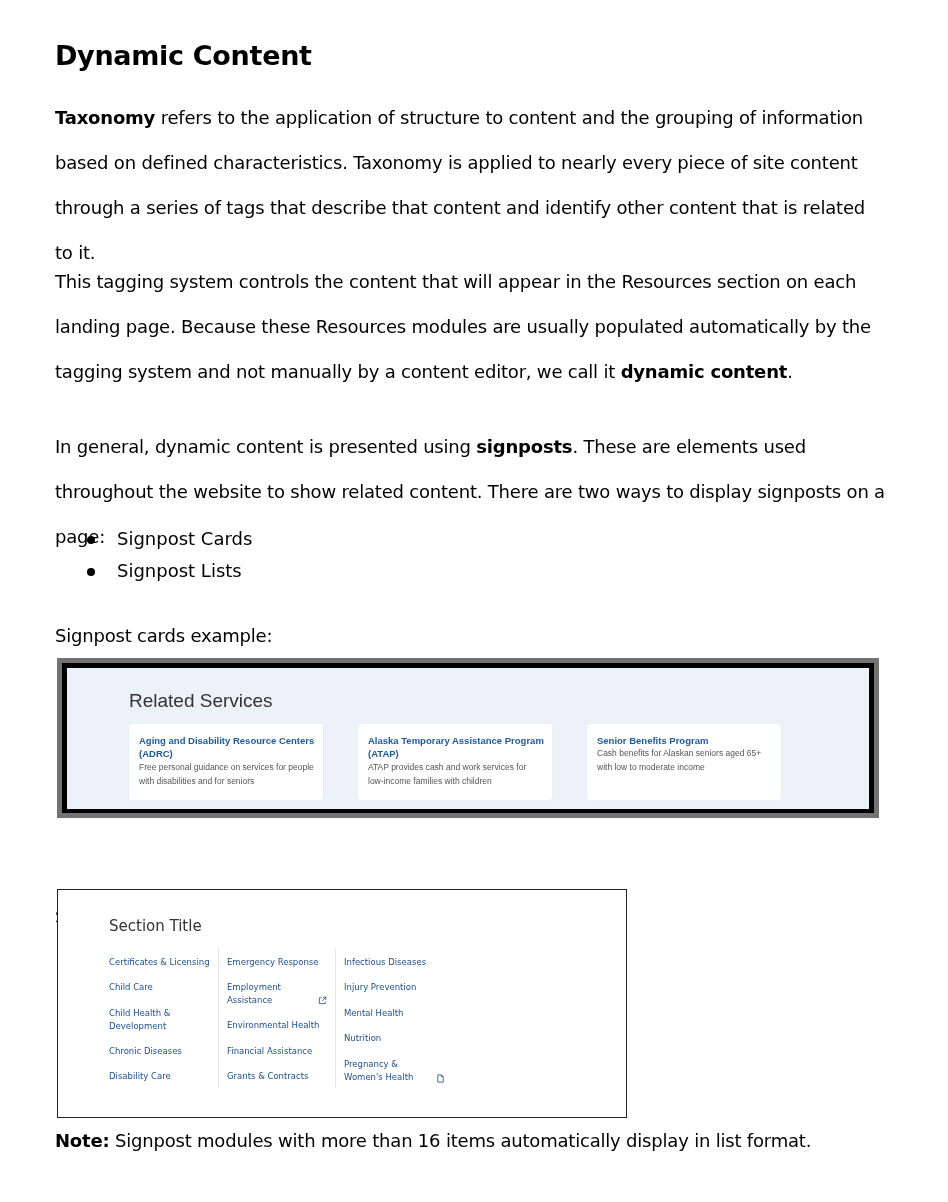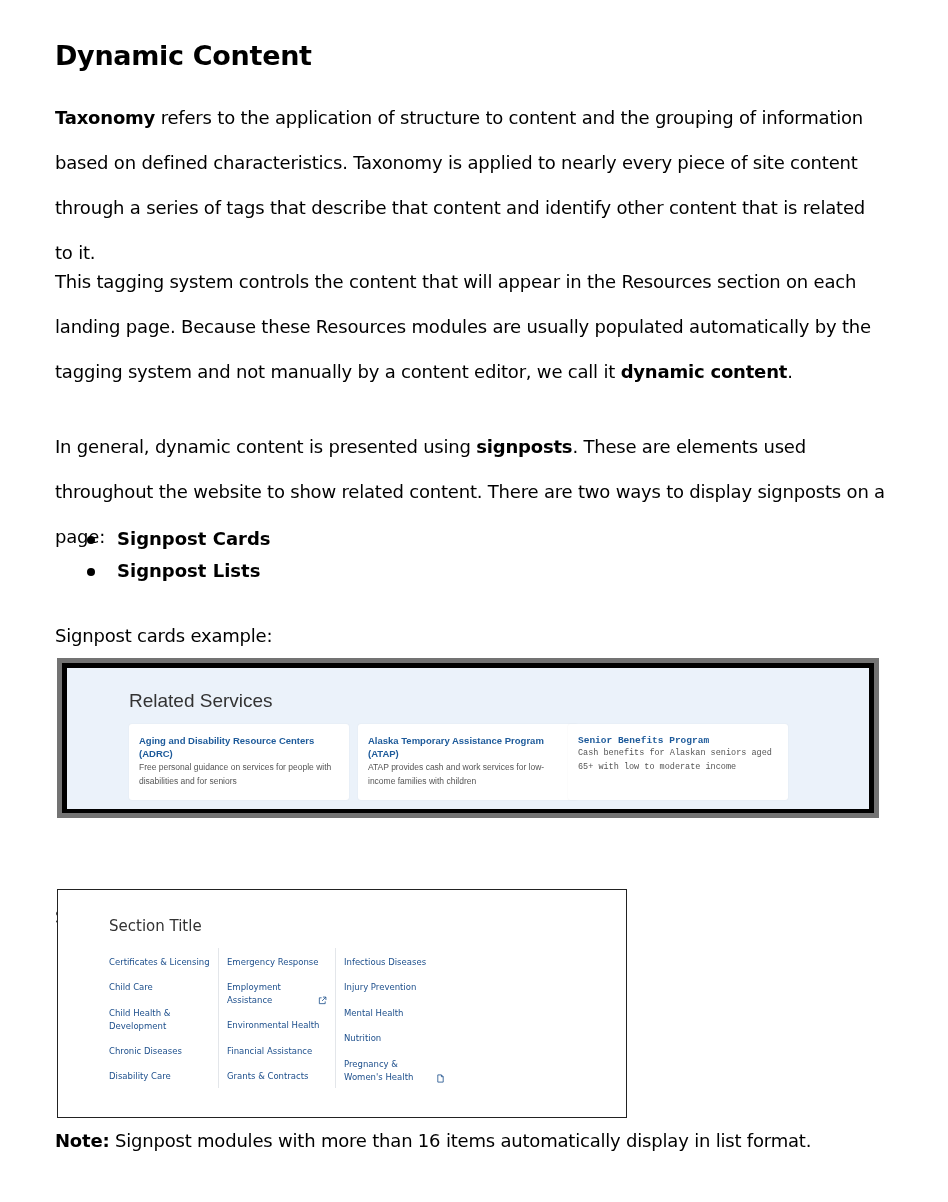--- a/index.html
+++ b/index.html
@@ -17,21 +17,21 @@
       font-size: 18px; line-height: 45px; width: 830px; letter-spacing: -0.2px;
     }
     .para b { font-weight: bold; }
     .p1 { top: 95px; }
     .p2 { top: 259px; }
     .p3 { top: 424px; }
     ul.bullets {
       position: absolute; left: 30px; top: 523px; margin: 0; padding: 0; list-style: none;
       font-size: 18px; line-height: 32px;
     }
-    ul.bullets li { position: relative; padding-left: 32px; font-weight: bold; }
+    ul.bullets li { position: relative; padding-left: 32px; }
     ul.bullets li .dot {
       position: absolute; left: 2px; top: 13px; width: 8px; height: 8px; border-radius: 50%; background: #000;
     }
     .label { position: absolute; left: 0; font-size: 18px; margin: 0; letter-spacing: -0.2px; }
     .label-cards { top: 625px; }
     .label-list { top: 906px; }
 
     
     .cards-frame {
       position: absolute; left: 2px; top: 658px; width: 812px; height: 150px;
@@ -39,33 +39,33 @@
     }
     .cards-inner {
       position: absolute; left: 5px; top: 5px; right: 5px; bottom: 4px;
       background: #ebf2fa;
     }
     .rs-title {
       position: absolute; left: 62px; top: 22px;
       font-family: "Liberation Sans", sans-serif; font-size: 19px; color: #333;
     }
     .card {
-      position: absolute; top: 56px; width: 220px; height: 76px;
+      position: absolute; top: 56px; width: 194px; height: 76px;
       background: #fff; border-radius: 3px; box-shadow: 0 0 2px rgba(0,0,0,0.06);
       font-family: "Liberation Sans", sans-serif;
     }
     .card .ct {
       position: absolute; left: 10px; top: 10px; right: 8px;
       font-size: 9.5px; font-weight: bold; color: #1d5a9a; line-height: 13px;
     }
     .card .cd {
       position: absolute; left: 10px; right: 8px;
       font-size: 8.5px; color: #555; line-height: 13.5px;
     }
-    .card1 { left: 62px; } .card2 { left: 291px; } .card3 { left: 501px; font-family: Liberation Mono, monospace; }
+    .card1 { left: 62px; } .card2 { left: 291px; } .card3 { left: 520px; }
     .card1 .cd, .card2 .cd { top: 37px; }
     .card3 .cd { top: 23px; }
 
     
     .list-frame {
       position: absolute; left: 2px; top: 889px; width: 568px; height: 227px;
       border: 1px solid #222; background: #fff;
     }
     .sec-title {
       position: absolute; left: 51px; top: 27px;

